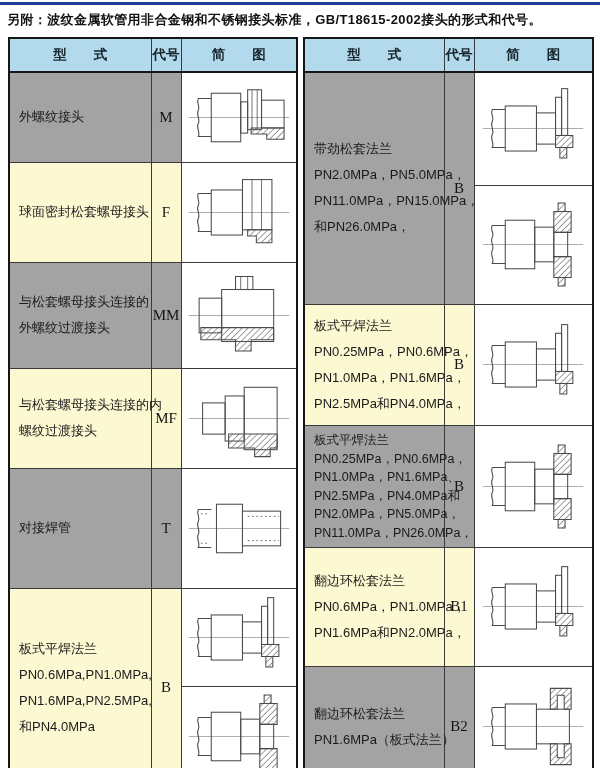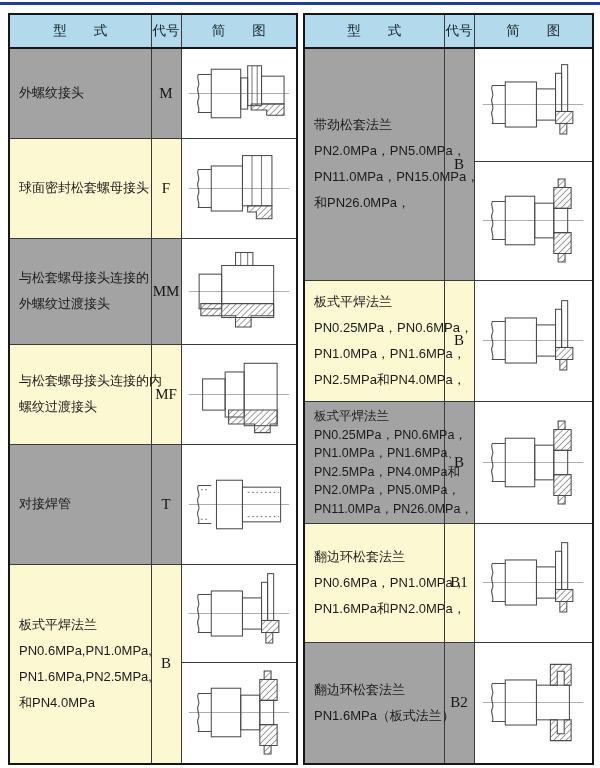--- a/index.html
+++ b/index.html
@@ -12,21 +12,21 @@
     font-size:13px;font-weight:bold;padding:6px 4px 0 7px;letter-spacing:0.4px;
     color:#111;white-space:nowrap;
   }
   .tables{display:flex;gap:5px;margin:8px 0 0 8px;}
   table.conn-table{
     border-collapse:collapse;table-layout:fixed;border:2px solid #161616;
   }
   table.t-left{width:288px;}
   table.t-right{width:289px;}
   .conn-table th{
-    background:#b3daec;height:30px;font-weight:normal;font-size:13.5px;
+    background:#b3daec;height:30px;font-weight:bold;font-size:13.5px;
     border:1px solid #3a3a3a;border-bottom:2px solid #161616;color:#15232b;
   }
   .conn-table td{border:1px solid #3a3a3a;background:#a3a3a3;}
   td.type-cell{
     font-size:13px;text-align:left;vertical-align:middle;
     padding:3px 3px 3px 9px;line-height:26px;
   }
   td.type-cell.tight{line-height:18.5px;font-size:12.5px;}
   td.code-cell{
     font-family:"Liberation Serif","DejaVu Serif",serif;
@@ -35,20 +35,21 @@
   td.diag-cell{text-align:center;vertical-align:middle;padding:0;background:#fff;}
   tr.hl td.type-cell, tr.hl td.code-cell{background:#fcf9d2;}
   .tline{white-space:nowrap;}
   svg.diag{display:block;margin:0 auto;}
 </style>
 </head>
 <body>
 
 <div class="page">
   <div class="top-rule"></div>
+  <div class="doc-title">另附：波纹金属软管用非合金钢和不锈钢接头标准，GB/T18615-2002接头的形式和代号。</div>
 
   <div class="tables">
     <table class="conn-table t-left">
       <colgroup>
           <col style="width:142px">
           <col style="width:30px">
           <col style="width:116px">
         </colgroup>
       <thead>
         <tr>

